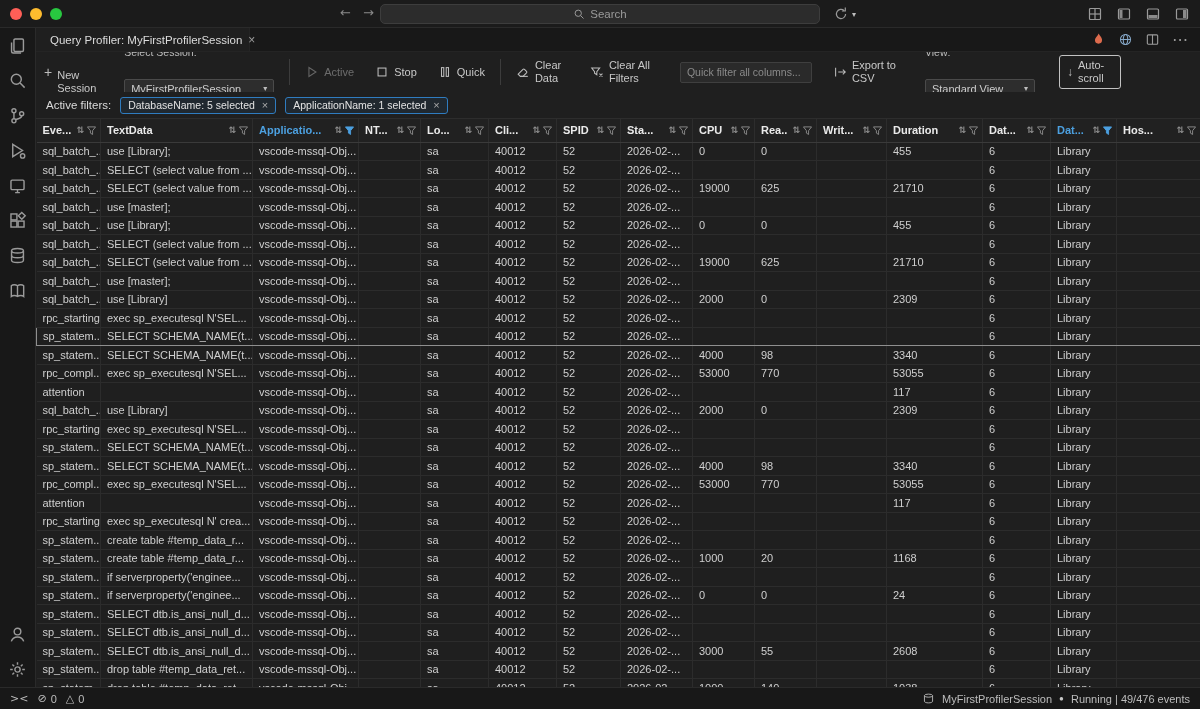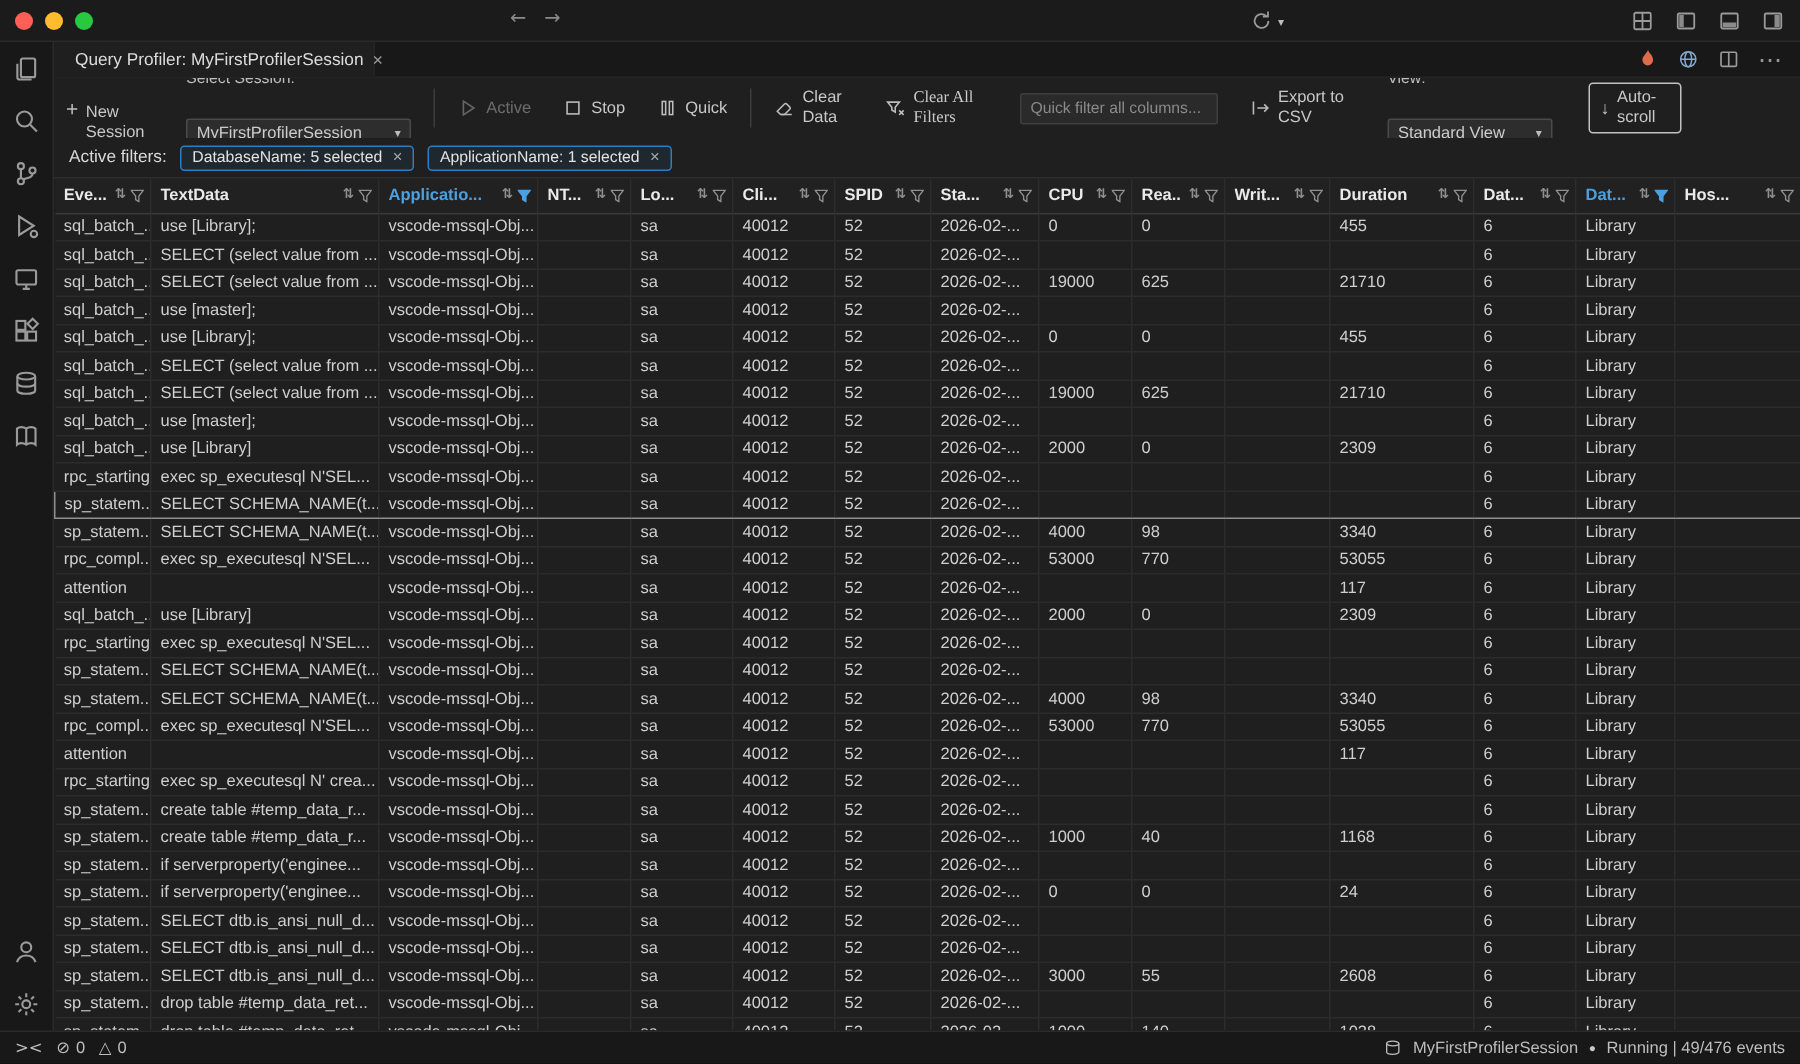--- a/index.html
+++ b/index.html
@@ -33,21 +33,21 @@
   .tab-actions { margin-left:auto; display:flex; align-items:center; gap:12px; padding-right:12px; color:#9a9a9a; }
   .tab-actions svg { width:15px; height:15px; }
 
   
   .toolbar { height:40px; flex:none; display:flex; align-items:center; padding:0 8px; overflow:hidden; font-size:11px; }
   .toolbar > * + * { margin-left:21px; }
   .tbtn { display:flex; align-items:center; gap:5px; background:none; border:none; color:#c8c8c8; font-size:11px; font-family:inherit; cursor:pointer; }
   .tbtn svg { width:14px; height:14px; stroke:#bdbdbd; fill:none; stroke-width:1.2; flex:none; }
   .tbtn.disabled { opacity:.45; }
   .wrap2 { display:inline-block; line-height:1.18; text-align:left; }
-  .w-ns { width:46px;margin-top:20px; } .w-cd { width:34px; } .w-cf { width:50px;font-family:Liberation Serif, serif; } .w-ex { width:52px; } .w-as { width:35px; }
+  .w-ns { width:46px;margin-top:20px; } .w-cd { width:34px; } .w-cf { width:50px; } .w-ex { width:52px; } .w-as { width:35px; }
   .tb-sep { width:1px; height:26px; background:#3c3c3c; margin-left:15px !important; }
   .tb-sep + * { margin-left:15px !important; }
   .tb-group { display:flex; flex-direction:column; gap:21px; }
   .tb-label { font-size:10.5px; color:#bdbdbd; }
   .dropdown { height:19px; background:#2d2d2d; border:1px solid #4a4a4a; border-radius:2px; display:flex; align-items:center; justify-content:space-between; padding:0 6px; font-size:11px; color:#ccc; gap:10px; }
   .dd-session { width:150px; } .dd-view { width:110px; }
   .quick-filter { width:132px; height:21px; background:#2a2a2a; border:1px solid #3f3f3f; border-radius:2px; color:#ccc; font-size:10.5px; padding:0 6px; font-family:inherit; }
   .quick-filter::placeholder { color:#8a8a8a; }
   .autoscroll { border:1px solid #c2c2c2; border-radius:3px; padding:3px 7px; margin-left:24px; }
   .chev { font-size:8px; color:#bdbdbd; font-family:"DejaVu Sans",sans-serif; }
@@ -89,20 +89,27 @@
 
   <div class="titlebar">
     <div class="traffic">
       <span class="t-close"></span>
       <span class="t-min"></span>
       <span class="t-zoom"></span>
     </div>
     <div class="nav-arrows">
       <span>←</span>
       <span>→</span>
+    </div>
+    <div class="searchbox">
+      <svg viewBox="0 0 16 16" style="width:12px;height:12px;stroke:#9a9a9a;fill:none;stroke-width:1.3">
+          <circle cx="7" cy="7" r="4.2"></circle>
+          <line x1="10.2" y1="10.2" x2="14" y2="14"></line>
+        </svg>
+      <span>Search</span>
     </div>
     <div class="tb-extra">
       <svg class="licon" viewBox="0 0 16 16">
           <path d="M12.6 8 a4.6 4.6 0 1 1 -1.4 -3.3"></path>
           <path d="M12.3 1.6 v3.4 h-3.4"></path>
         </svg>
       <span class="chev">▾</span>
     </div>
     <div class="tb-right">
       <svg class="licon" viewBox="0 0 16 16">
@@ -868,21 +875,21 @@
               <tr>
                 <td>sp_statem...</td>
                 <td>create table #temp_data_r...</td>
                 <td>vscode-mssql-Obj...</td>
                 <td></td>
                 <td>sa</td>
                 <td>40012</td>
                 <td>52</td>
                 <td>2026-02-...</td>
                 <td>1000</td>
-                <td>40</td>
+                <td>20</td>
                 <td></td>
                 <td>1168</td>
                 <td>6</td>
                 <td>Library</td>
                 <td></td>
               </tr>
               <tr>
                 <td>sp_statem...</td>
                 <td>if serverproperty('enginee...</td>
                 <td>vscode-mssql-Obj...</td>

